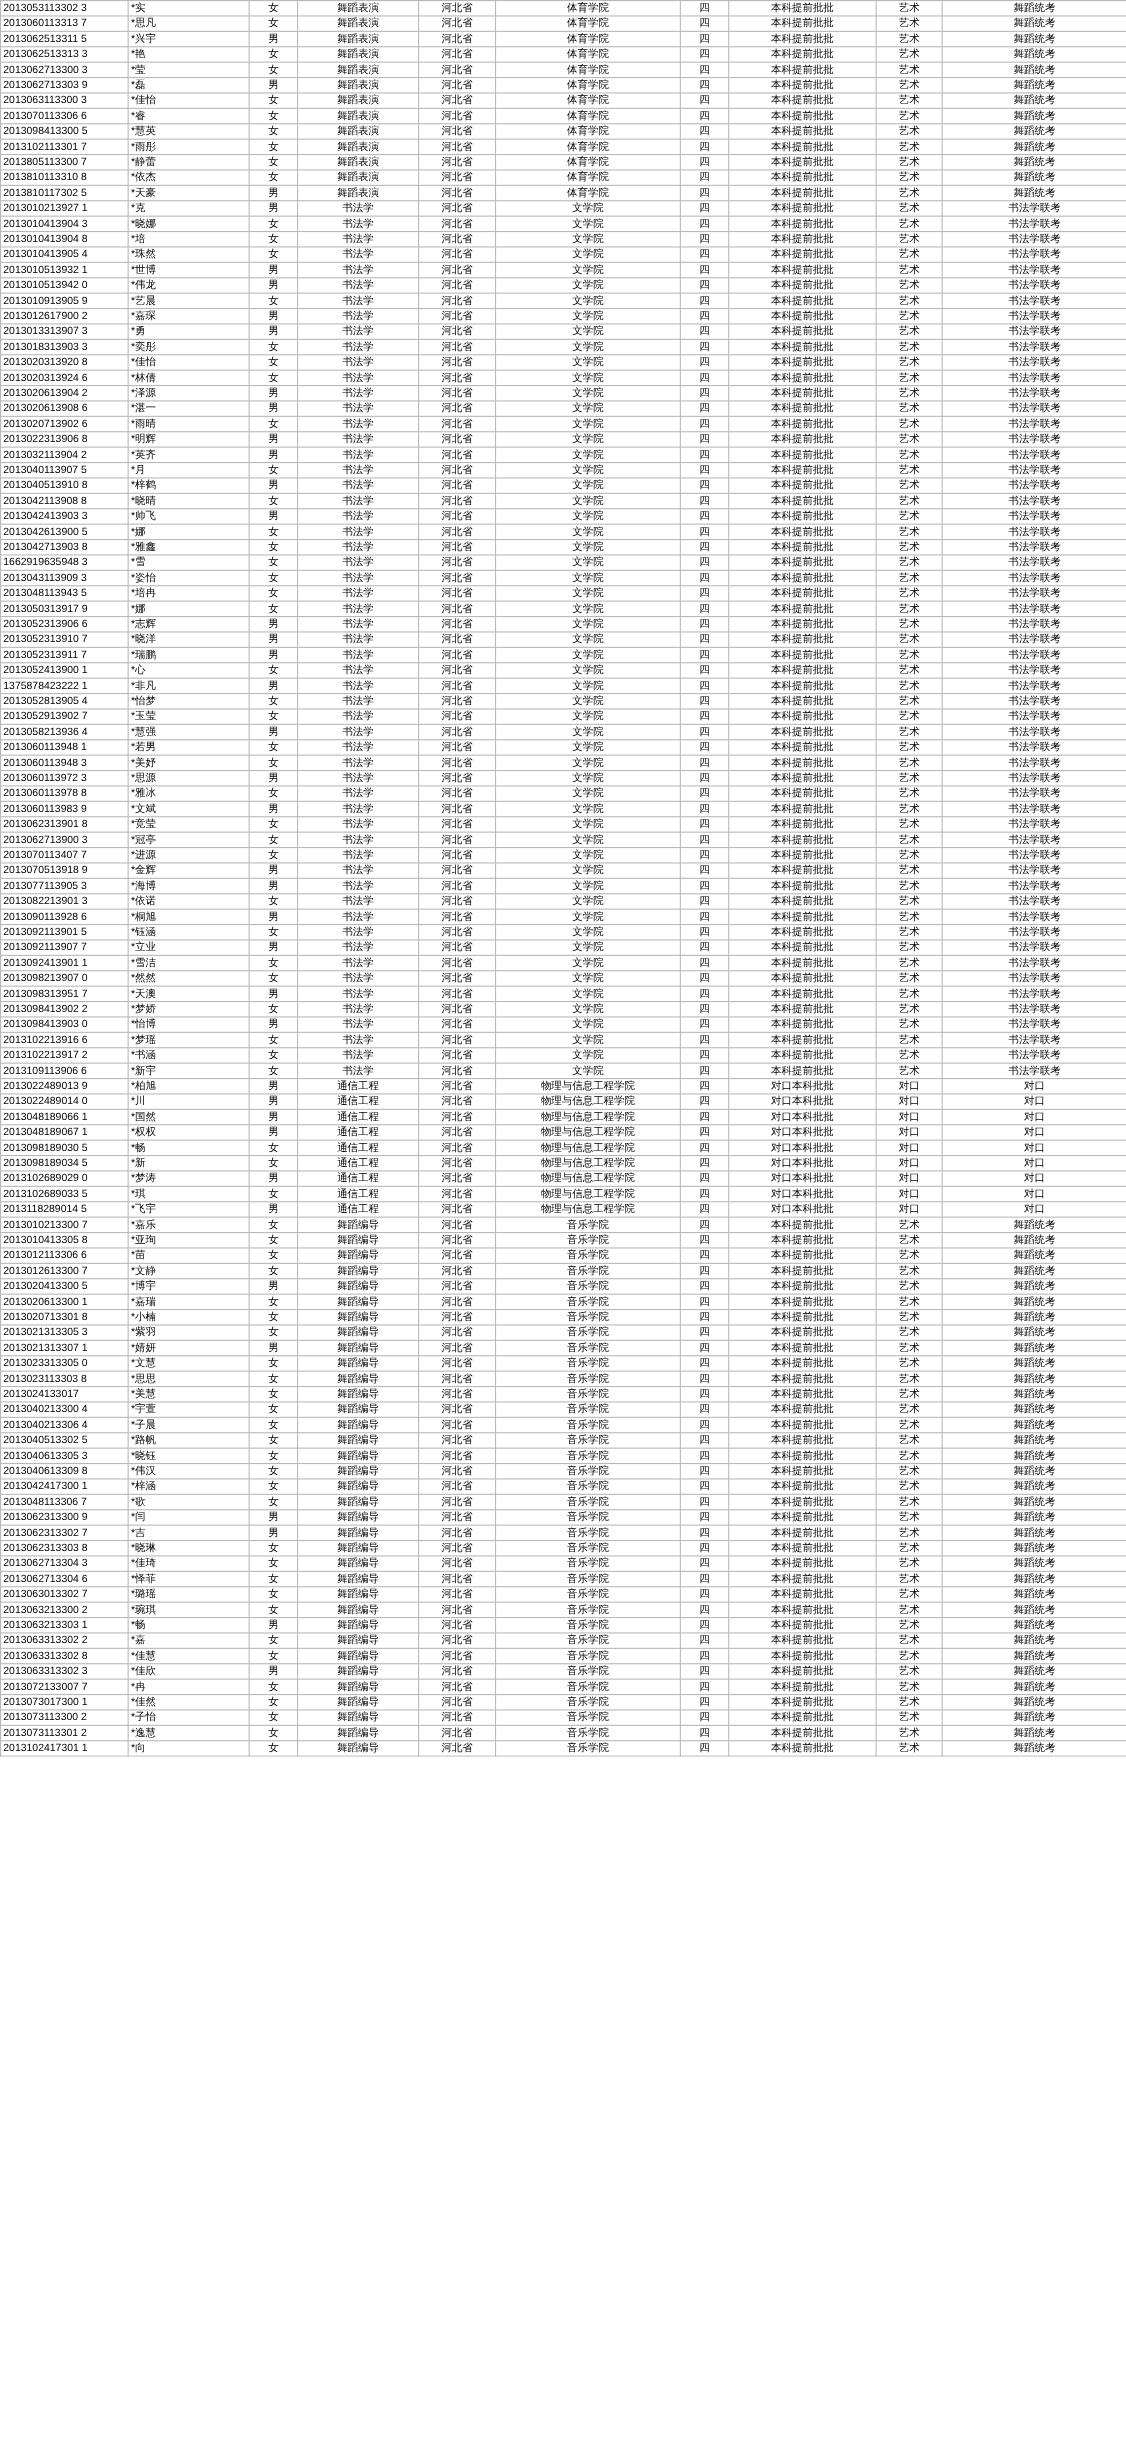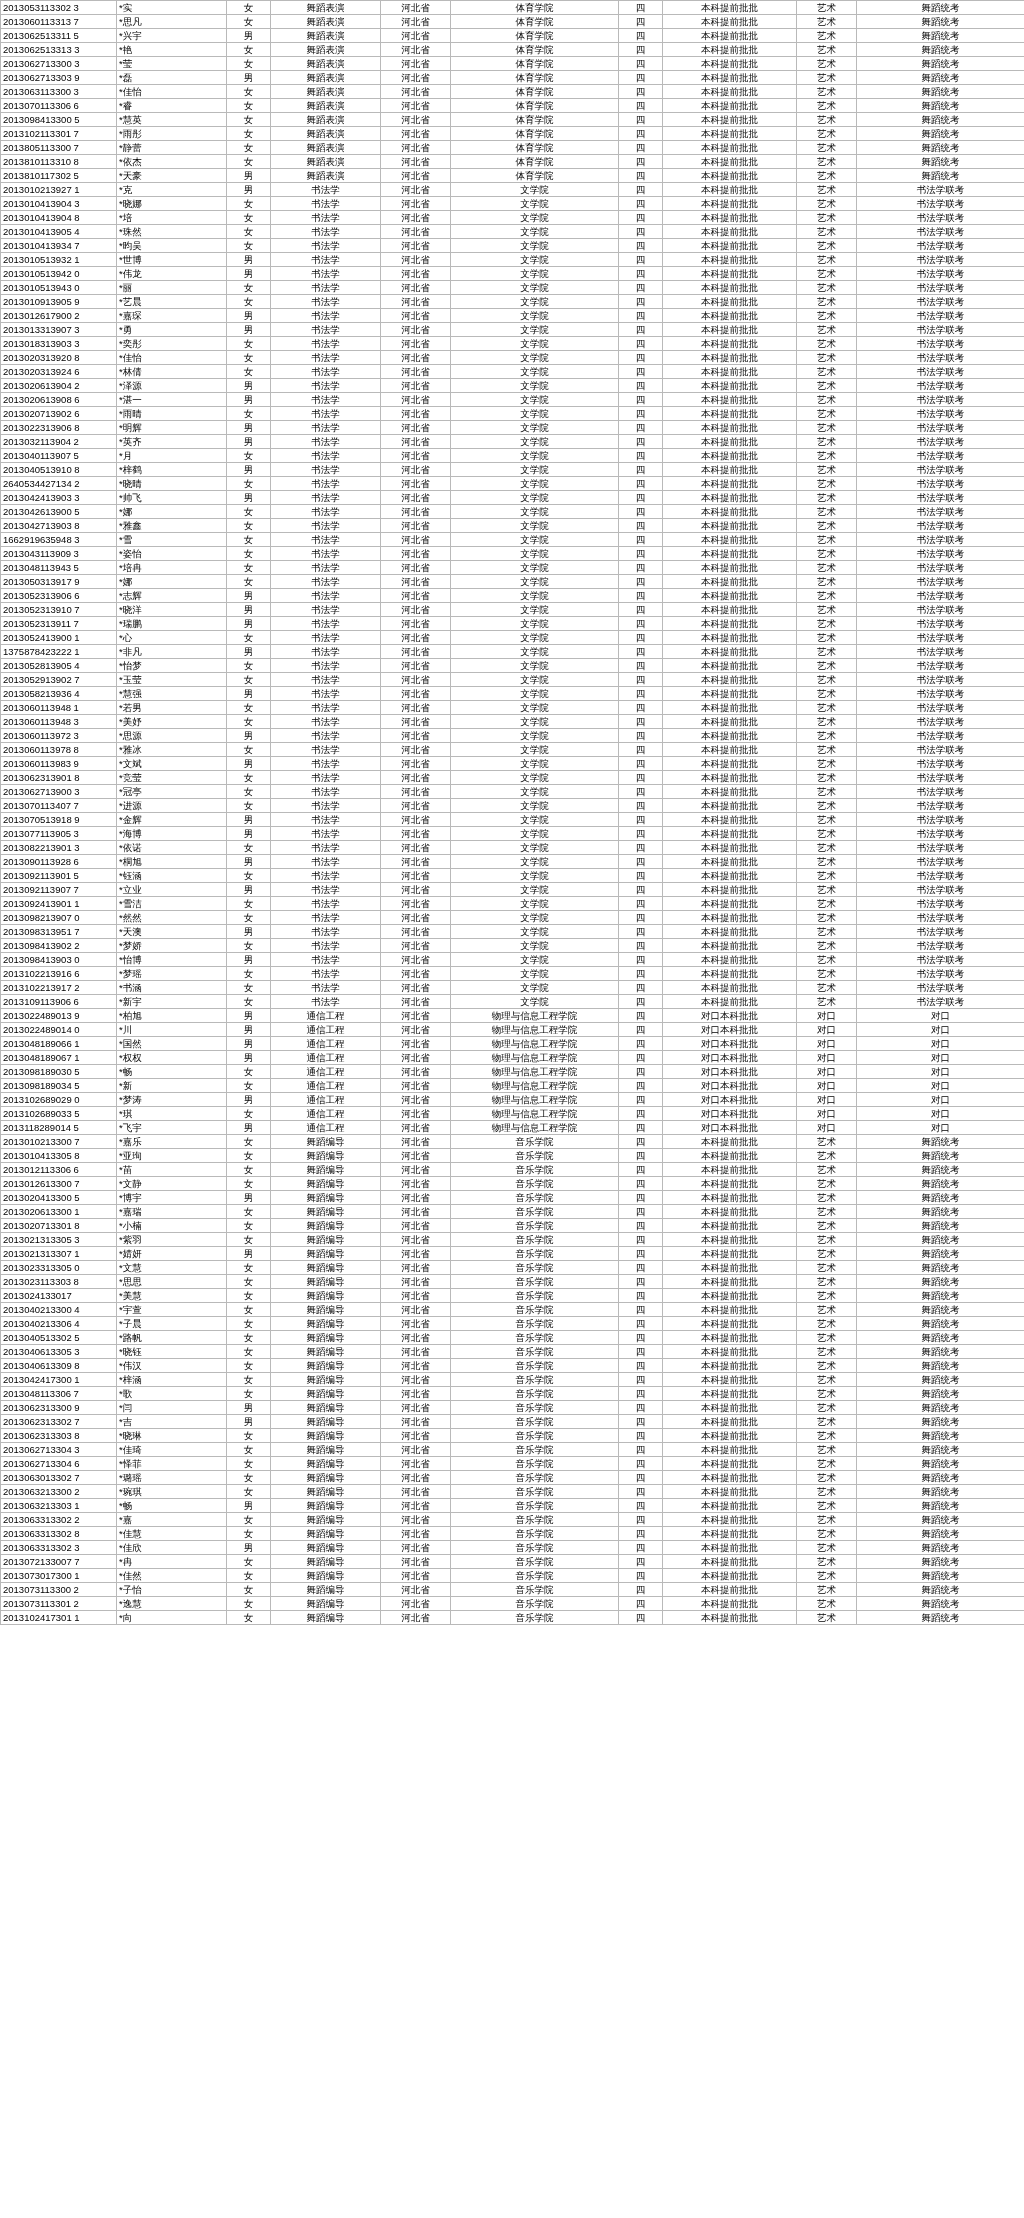--- a/index.html
+++ b/index.html
@@ -264,32 +264,20 @@
         <td class="cell-sex">女</td>
         <td class="cell-major">书法学</td>
         <td class="cell-prov">河北省</td>
         <td class="cell-college">文学院</td>
         <td class="cell-num">四</td>
         <td class="cell-batch">本科提前批批</td>
         <td class="cell-type">艺术</td>
         <td class="cell-exam">书法学联考</td>
       </tr>
       <tr>
-        <td class="cell-id">2013010413934 7</td>
-        <td class="cell-name">*昀吴</td>
-        <td class="cell-sex">女</td>
-        <td class="cell-major">书法学</td>
-        <td class="cell-prov">河北省</td>
-        <td class="cell-college">文学院</td>
-        <td class="cell-num">四</td>
-        <td class="cell-batch">本科提前批批</td>
-        <td class="cell-type">艺术</td>
-        <td class="cell-exam">书法学联考</td>
-      </tr>
-      <tr>
         <td class="cell-id">2013010513932 1</td>
         <td class="cell-name">*世博</td>
         <td class="cell-sex">男</td>
         <td class="cell-major">书法学</td>
         <td class="cell-prov">河北省</td>
         <td class="cell-college">文学院</td>
         <td class="cell-num">四</td>
         <td class="cell-batch">本科提前批批</td>
         <td class="cell-type">艺术</td>
         <td class="cell-exam">书法学联考</td>
@@ -300,32 +288,20 @@
         <td class="cell-sex">男</td>
         <td class="cell-major">书法学</td>
         <td class="cell-prov">河北省</td>
         <td class="cell-college">文学院</td>
         <td class="cell-num">四</td>
         <td class="cell-batch">本科提前批批</td>
         <td class="cell-type">艺术</td>
         <td class="cell-exam">书法学联考</td>
       </tr>
       <tr>
-        <td class="cell-id">2013010513943 0</td>
-        <td class="cell-name">*丽</td>
-        <td class="cell-sex">女</td>
-        <td class="cell-major">书法学</td>
-        <td class="cell-prov">河北省</td>
-        <td class="cell-college">文学院</td>
-        <td class="cell-num">四</td>
-        <td class="cell-batch">本科提前批批</td>
-        <td class="cell-type">艺术</td>
-        <td class="cell-exam">书法学联考</td>
-      </tr>
-      <tr>
         <td class="cell-id">2013010913905 9</td>
         <td class="cell-name">*艺晨</td>
         <td class="cell-sex">女</td>
         <td class="cell-major">书法学</td>
         <td class="cell-prov">河北省</td>
         <td class="cell-college">文学院</td>
         <td class="cell-num">四</td>
         <td class="cell-batch">本科提前批批</td>
         <td class="cell-type">艺术</td>
         <td class="cell-exam">书法学联考</td>
@@ -468,21 +444,21 @@
         <td class="cell-sex">男</td>
         <td class="cell-major">书法学</td>
         <td class="cell-prov">河北省</td>
         <td class="cell-college">文学院</td>
         <td class="cell-num">四</td>
         <td class="cell-batch">本科提前批批</td>
         <td class="cell-type">艺术</td>
         <td class="cell-exam">书法学联考</td>
       </tr>
       <tr>
-        <td class="cell-id">2640534427134 2</td>
+        <td class="cell-id">2013042113908 8</td>
         <td class="cell-name">*晓晴</td>
         <td class="cell-sex">女</td>
         <td class="cell-major">书法学</td>
         <td class="cell-prov">河北省</td>
         <td class="cell-college">文学院</td>
         <td class="cell-num">四</td>
         <td class="cell-batch">本科提前批批</td>
         <td class="cell-type">艺术</td>
         <td class="cell-exam">书法学联考</td>
       </tr>

